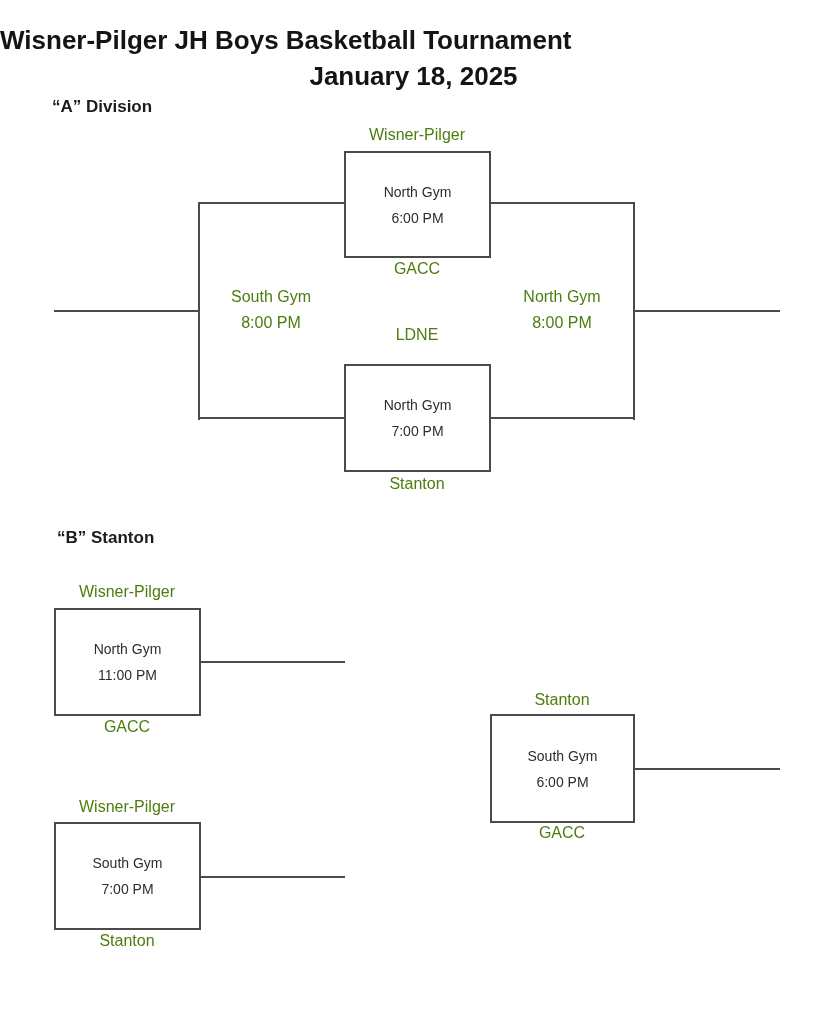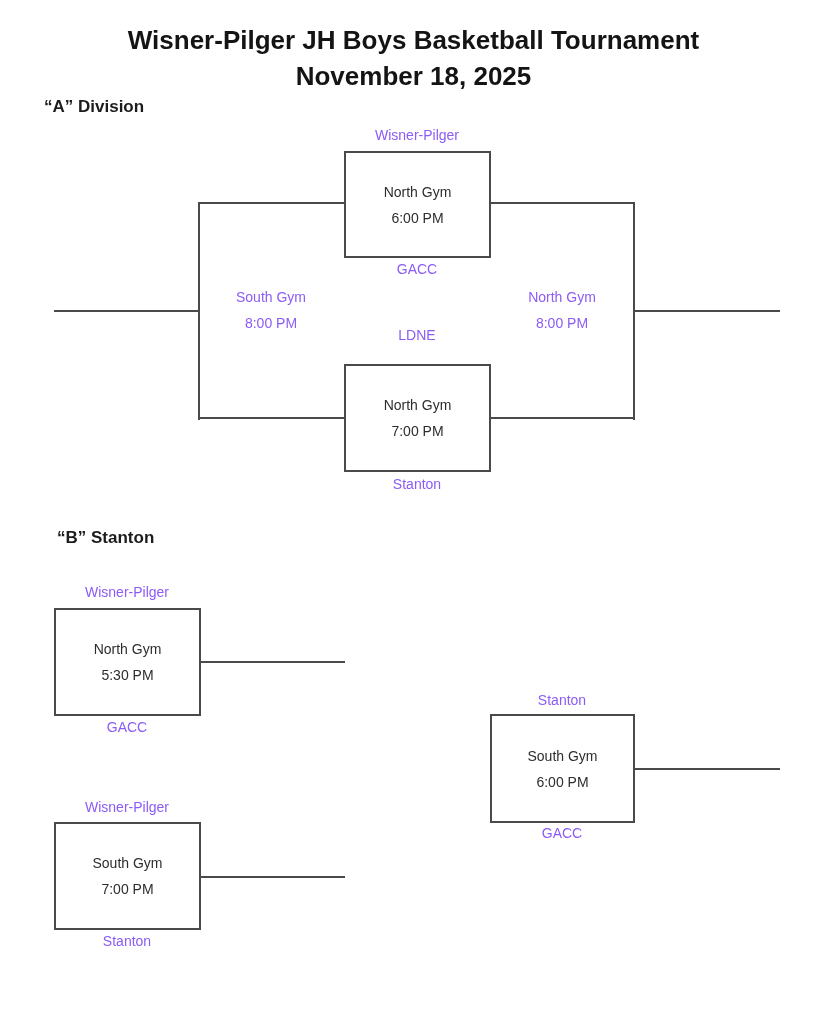--- a/index.html
+++ b/index.html
@@ -5,40 +5,39 @@
   html,body{margin:0;padding:0;background:#ffffff;}
   .page{
     position:relative;
     width:827px;height:1024px;
     background:#ffffff;
     font-family:"Liberation Sans", sans-serif;
     overflow:hidden;
   }
   .title{
     position:absolute;left:0;right:0;top:22px;
-    text-align:center;
     font-size:26px;line-height:36px;font-weight:bold;
     color:#141414;
   }
   .date{
     position:absolute;left:0;right:0;top:58px;
     text-align:center;
     font-size:26px;line-height:36px;font-weight:bold;
     color:#141414;
   }
   .division-heading{
     position:absolute;
     font-size:17px;line-height:18px;font-weight:bold;
     color:#1c1c1c;
     white-space:nowrap;
   }
   .lbl{
     position:absolute;
-    font-size:14px;line-height:14px;
-    color:#8b5cf6;
+    font-size:16px;line-height:14px;
+    color:#4d7c0f;
     transform:translateX(-50%);
     white-space:nowrap;
   }
   .match-box{
     position:absolute;
     border:2px solid #4a4a4a;
     box-sizing:border-box;
     background:#ffffff;
     display:flex;flex-direction:column;
     align-items:center;justify-content:center;
@@ -51,23 +50,23 @@
   }
   .hl{position:absolute;height:2px;background:#4a4a4a;}
   .vl{position:absolute;width:2px;background:#4a4a4a;}
 </style>
 </head>
 <body>
 
 <div class="page">
 
   <div class="title">Wisner-Pilger JH Boys Basketball Tournament</div>
-  <div class="date">November 18, 2025</div>
+  <div class="date">January 18, 2025</div>
 
-  <div class="division-heading" style="left:44px;top:98px">“A” Division</div>
+  <div class="division-heading" style="left:52px;top:98px">“A” Division</div>
 
   <div class="hl" style="left:198px;top:202px;width:147px"></div>
   <div class="hl" style="left:489px;top:202px;width:146px"></div>
   <div class="vl" style="left:198px;top:202px;height:218px"></div>
   <div class="vl" style="left:633px;top:202px;height:218px"></div>
   <div class="hl" style="left:54px;top:310px;width:146px"></div>
   <div class="hl" style="left:633px;top:310px;width:147px"></div>
   <div class="hl" style="left:198px;top:417px;width:147px"></div>
   <div class="hl" style="left:489px;top:417px;width:146px"></div>
 
@@ -88,21 +87,21 @@
     <div class="line">North Gym</div>
     <div class="line">7:00 PM</div>
   </div>
   <div class="lbl" style="left:417px;top:477px">Stanton</div>
 
   <div class="division-heading" style="left:57px;top:529px">“B” Stanton</div>
 
   <div class="lbl" style="left:127px;top:585px">Wisner-Pilger</div>
   <div class="match-box" style="left:54px;top:608px;width:147px;height:108px">
     <div class="line">North Gym</div>
-    <div class="line">5:30 PM</div>
+    <div class="line">11:00 PM</div>
   </div>
   <div class="lbl" style="left:127px;top:720px">GACC</div>
   <div class="hl" style="left:199px;top:661px;width:146px"></div>
 
   <div class="lbl" style="left:127px;top:800px">Wisner-Pilger</div>
   <div class="match-box" style="left:54px;top:822px;width:147px;height:108px">
     <div class="line">South Gym</div>
     <div class="line">7:00 PM</div>
   </div>
   <div class="lbl" style="left:127px;top:934px">Stanton</div>

